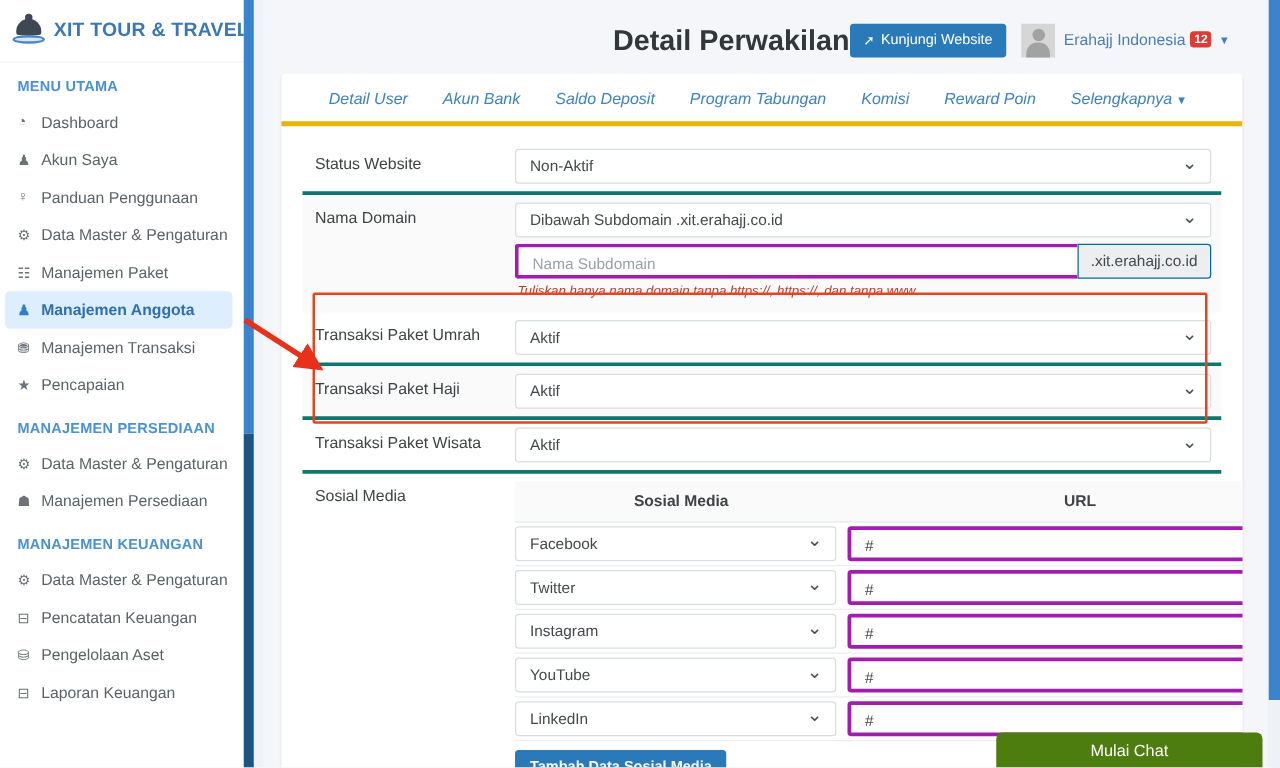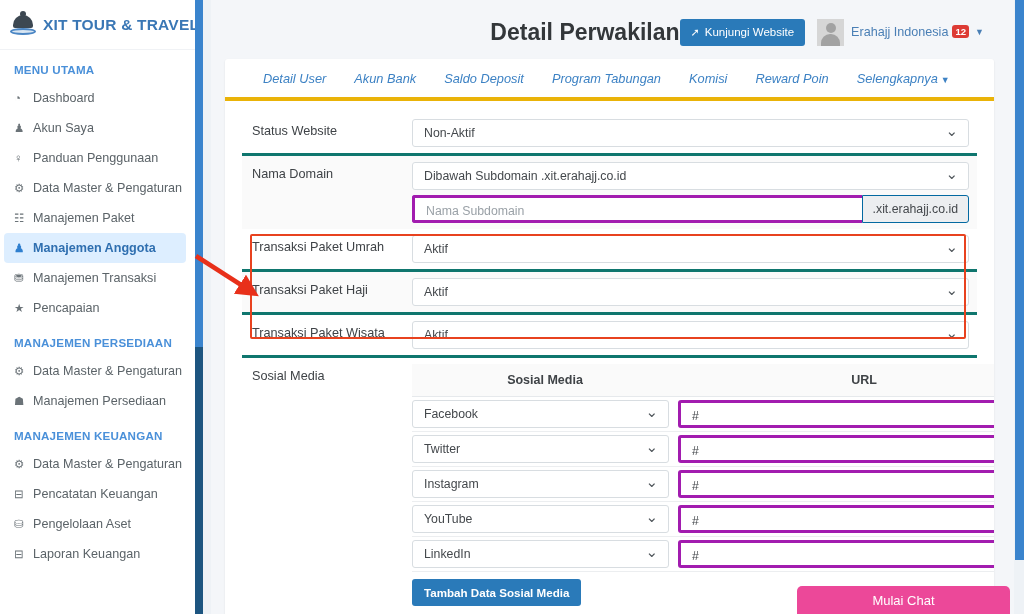--- a/index.html
+++ b/index.html
@@ -189,21 +189,21 @@
   .td-url   { width: 372px; padding: 0 9px 0 0; }
   .btn-add {
     background: #2a7ab9; color: #fff; font-size: 11.6px; font-weight: bold;
     border: none; border-radius: 3px; padding: 7px 12px; margin: 7px 0 8px 0;
     cursor: pointer;
   }
 
   
   #chat-widget {
     position: absolute; left: 797px; top: 586px;
-    width: 213px; height: 28px; background: #ec4899;
+    width: 213px; height: 28px; background: #4d7c0f;
     border-radius: 5px 5px 0 0; color: #fff;
     font-size: 13px; display: flex; align-items: center; justify-content: center;
     cursor: pointer; z-index: 40; text-align: center;
   }
 </style>
 </head>
 <body>
 
 <div id="app">
 
@@ -323,20 +323,21 @@
 
         <div class="row alt nb">
           <div class="lbl">Nama Domain</div>
           <div class="fld">
             <div class="sel">Dibawah Subdomain .xit.erahajj.co.id</div>
             <div style="height:5px"></div>
             <div class="input-group">
               <div class="inp ph">Nama Subdomain</div>
               <div class="ig-addon">.xit.erahajj.co.id</div>
             </div>
+            <div class="help-red">Tuliskan hanya nama domain tanpa https://, https://, dan tanpa www.</div>
           </div>
         </div>
 
         <div id="transaksi-rows">
             <div class="row">
               <div class="lbl">Transaksi Paket Umrah</div>
               <div class="fld">
                 <div class="sel">Aktif</div>
               </div>
             </div>

